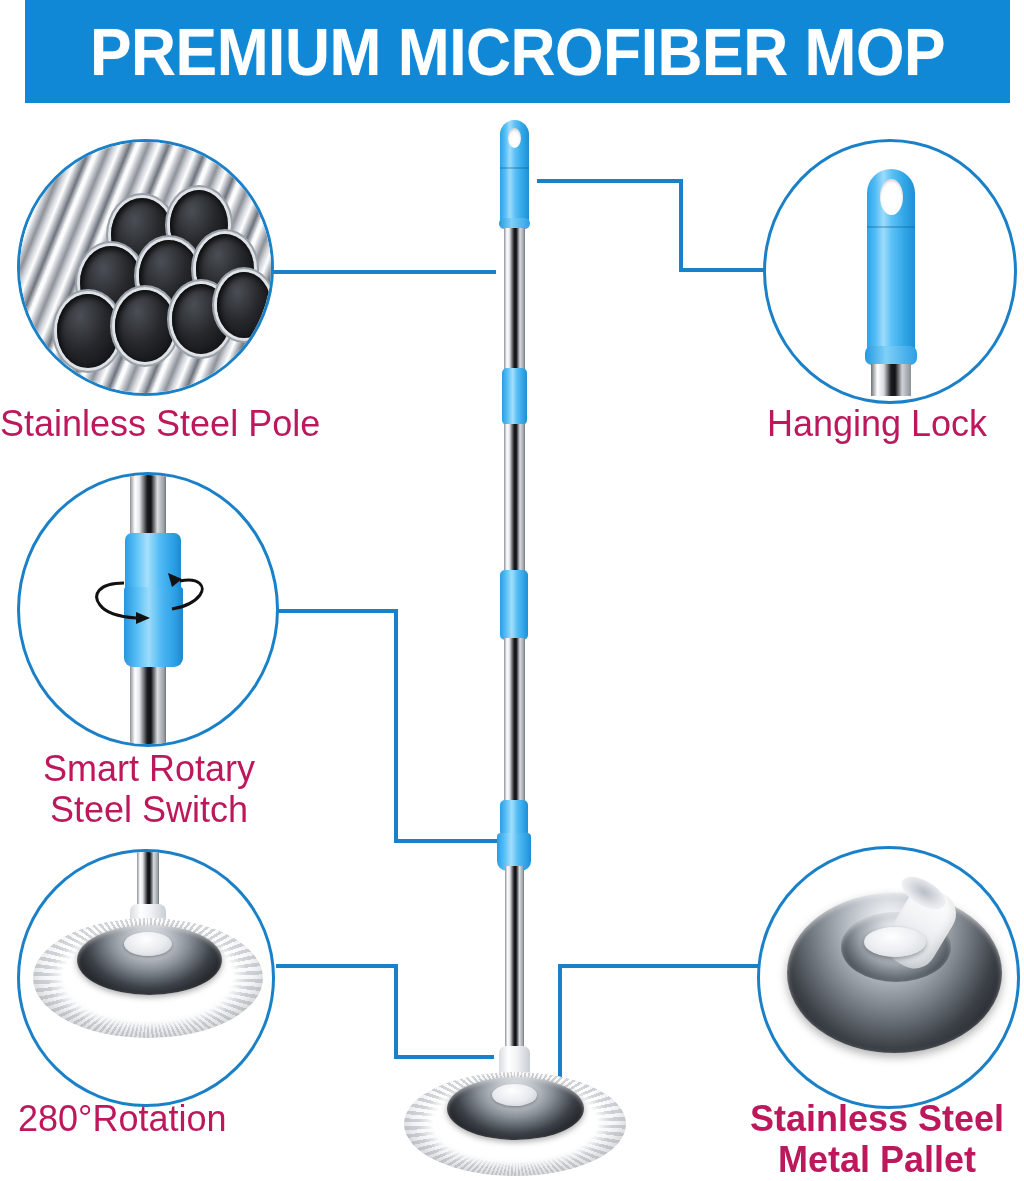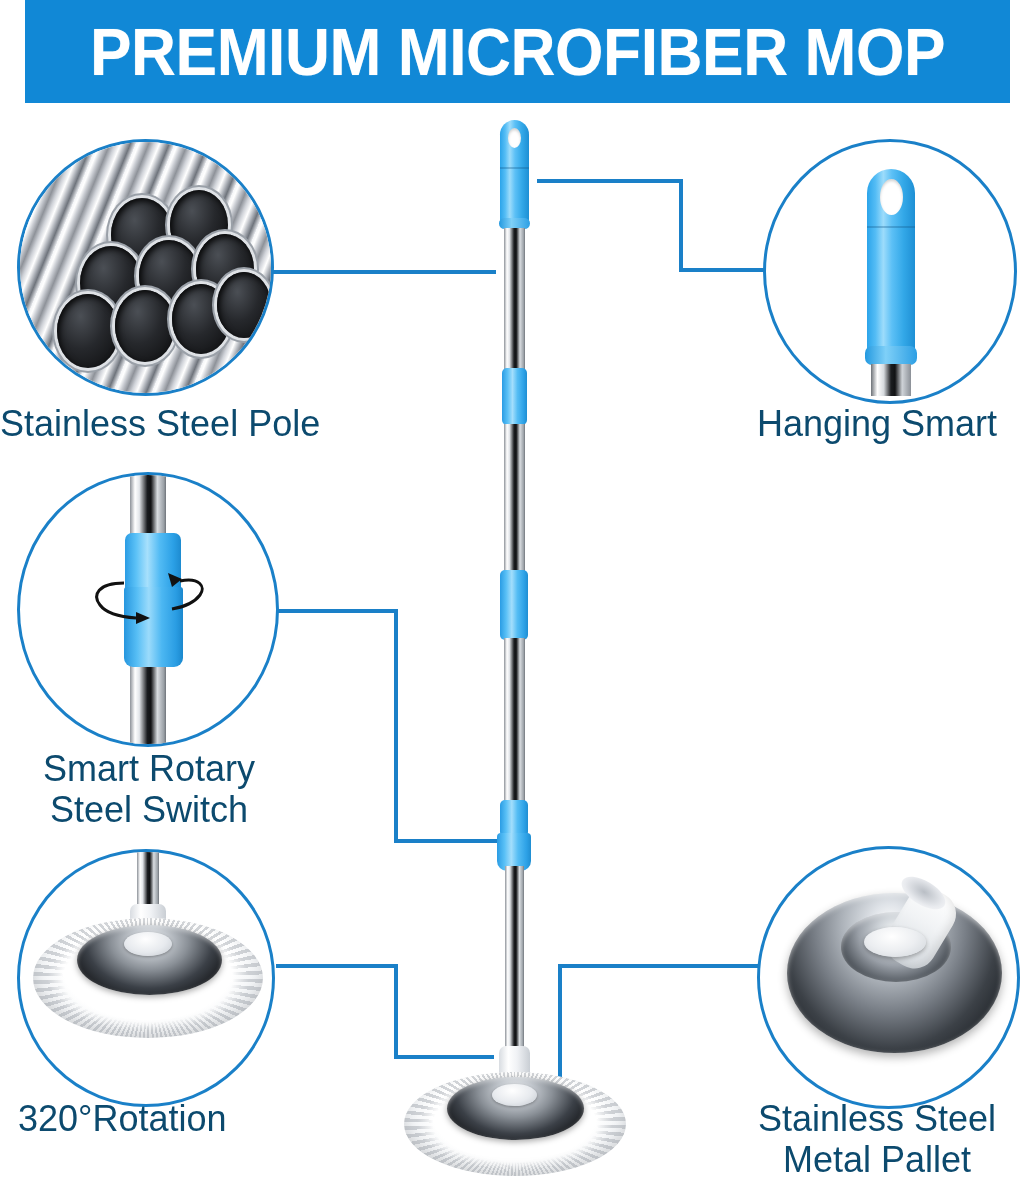--- a/index.html
+++ b/index.html
@@ -68,21 +68,21 @@
     border: 3px solid #1a80c8;
     background: #ffffff;
     overflow: hidden;
     box-sizing: border-box;
   }
   .caption {
     position: absolute;
     font-family: "Liberation Sans", sans-serif;
     font-size: 36px;
     line-height: 41px;
-    color: #0c4a6e;
+    color: #be185d;
     white-space: pre-line;
     text-align: center;
   }
 
   
   .art { position: absolute; }
 
   
   .tube-bg {
     position: absolute;
@@ -312,21 +312,21 @@
   </div>
 
   <div class="callout">
     <div class="circle" style="left:763px; top:139px; width:254px; height:265px;">
       <div class="handle-body" style="left:101px; top:27px; width:48px; height:195px; border-radius:27px 27px 8px 8px;"></div>
       <div class="handle-hole" style="left:114px; top:37px; width:23px; height:36px;"></div>
       <div class="handle-seam" style="left:101px; top:84px; width:48px;"></div>
       <div class="handle-collar" style="left:99px; top:204px; width:52px; height:19px; border-radius:7px;"></div>
       <div class="ferrule" style="left:105px; top:222px; width:40px; height:32px;"></div>
     </div>
-    <div class="caption" style="left:730px; top:403px; width:294px; text-align:center;">Hanging Smart</div>
+    <div class="caption" style="left:730px; top:403px; width:294px; text-align:center;">Hanging Lock</div>
   </div>
 
   <div class="callout">
     <div class="circle" style="left:17px; top:472px; width:262px; height:275px;">
       <div class="pole" style="left:110px; top:0px; width:36px; height:275px;"></div>
       <div class="lock-upper" style="left:105px; top:58px; width:56px; height:78px;"></div>
       <div class="lock-lower" style="left:104px; top:112px; width:59px; height:80px;"></div>
       <svg class="rot-arrows" width="262" height="275" viewBox="0 0 262 275" style="left:0; top:0;">
         <g fill="none" stroke="#111111" stroke-width="3">
           <path d="M 104 108 C 78 108 72 120 80 130 C 86 138 100 142 116 143"></path>
@@ -341,30 +341,30 @@
   </div>
 
   <div class="callout">
     <div class="circle" style="left:17px; top:849px; width:258px; height:258px;">
       <div class="pole" style="left:117px; top:0px; width:22px; height:58px;"></div>
       <div class="mop-neck" style="left:110px; top:52px; width:36px; height:56px;"></div>
       <div class="mop-fringe" style="left:13px; top:66px; width:230px; height:120px;"></div>
       <div class="mop-disc" style="left:57px; top:73px; width:145px; height:70px;"></div>
       <div class="mop-hub" style="left:104px; top:80px; width:48px; height:24px;"></div>
     </div>
-    <div class="caption" style="left:18px; top:1098px; width:270px; text-align:left;">320°Rotation</div>
+    <div class="caption" style="left:18px; top:1098px; width:270px; text-align:left;">280°Rotation</div>
   </div>
 
   <div class="callout">
     <div class="circle" style="left:757px; top:846px; width:263px; height:263px;">
       <div class="pallet-outer" style="left:27px; top:44px; width:215px; height:160px;"></div>
       <div class="pallet-inner" style="left:81px; top:63px; width:110px; height:70px;"></div>
       <div class="pallet-stem" style="left:120px; top:34px; width:52px; height:82px;
                   transform: rotate(31deg); transform-origin: 50% 85%;"></div>
       <div class="pallet-stem-tip" style="left:139px; top:32px; width:49px; height:24px;
                   transform: rotate(31deg);"></div>
       <div class="pallet-hub" style="left:104px; top:78px; width:62px; height:30px;"></div>
     </div>
-    <div class="caption" style="left:730px; top:1098px; width:294px; text-align:center;">Stainless Steel
+    <div class="caption" style="left:730px; top:1098px; width:294px; text-align:center;font-weight:bold;">Stainless Steel
 Metal Pallet</div>
   </div>
 
 </div>
 
 </body></html>

